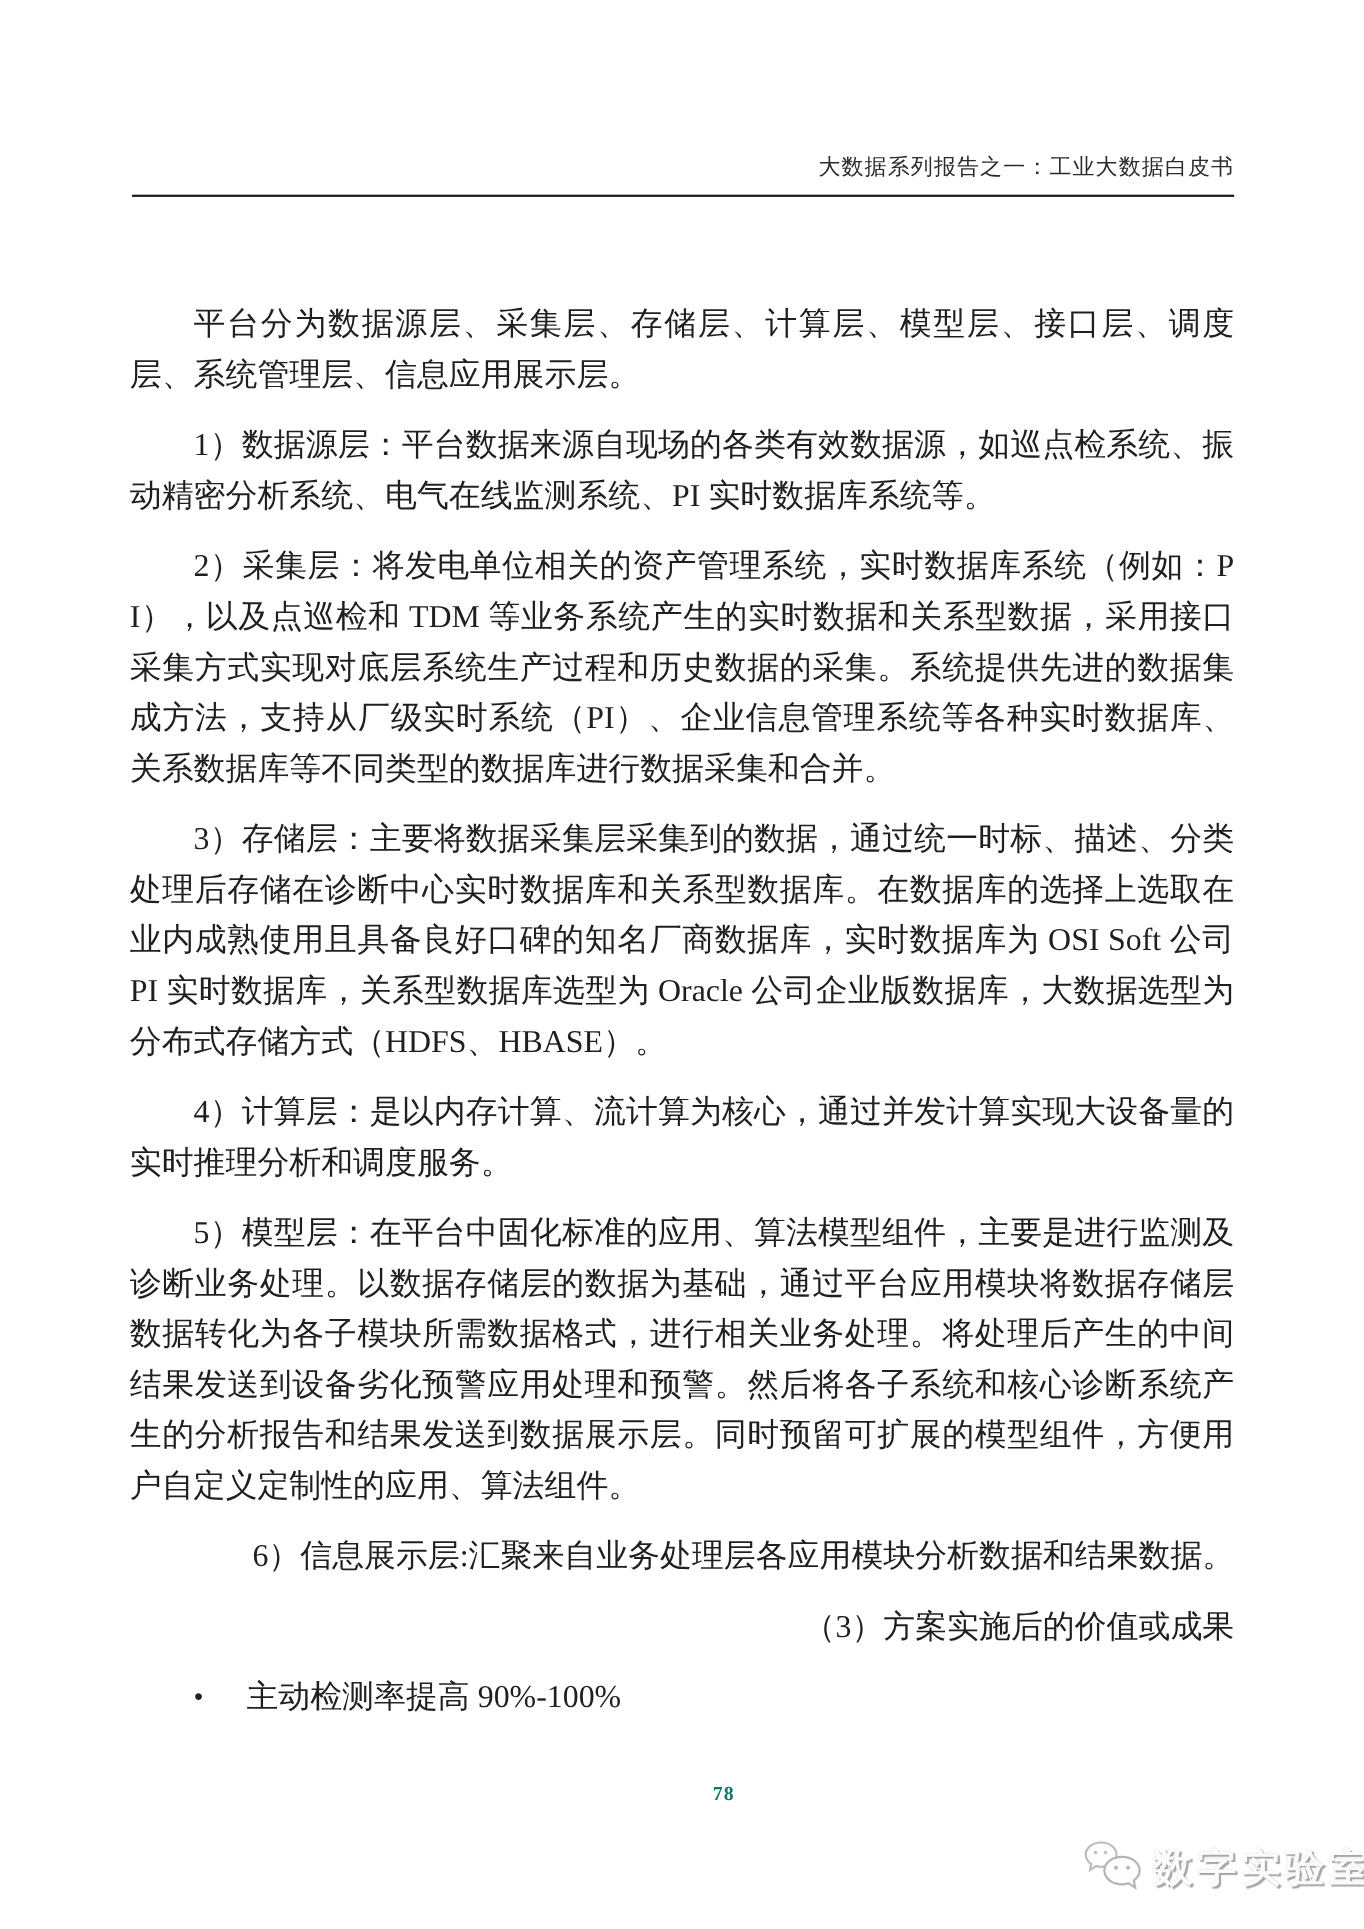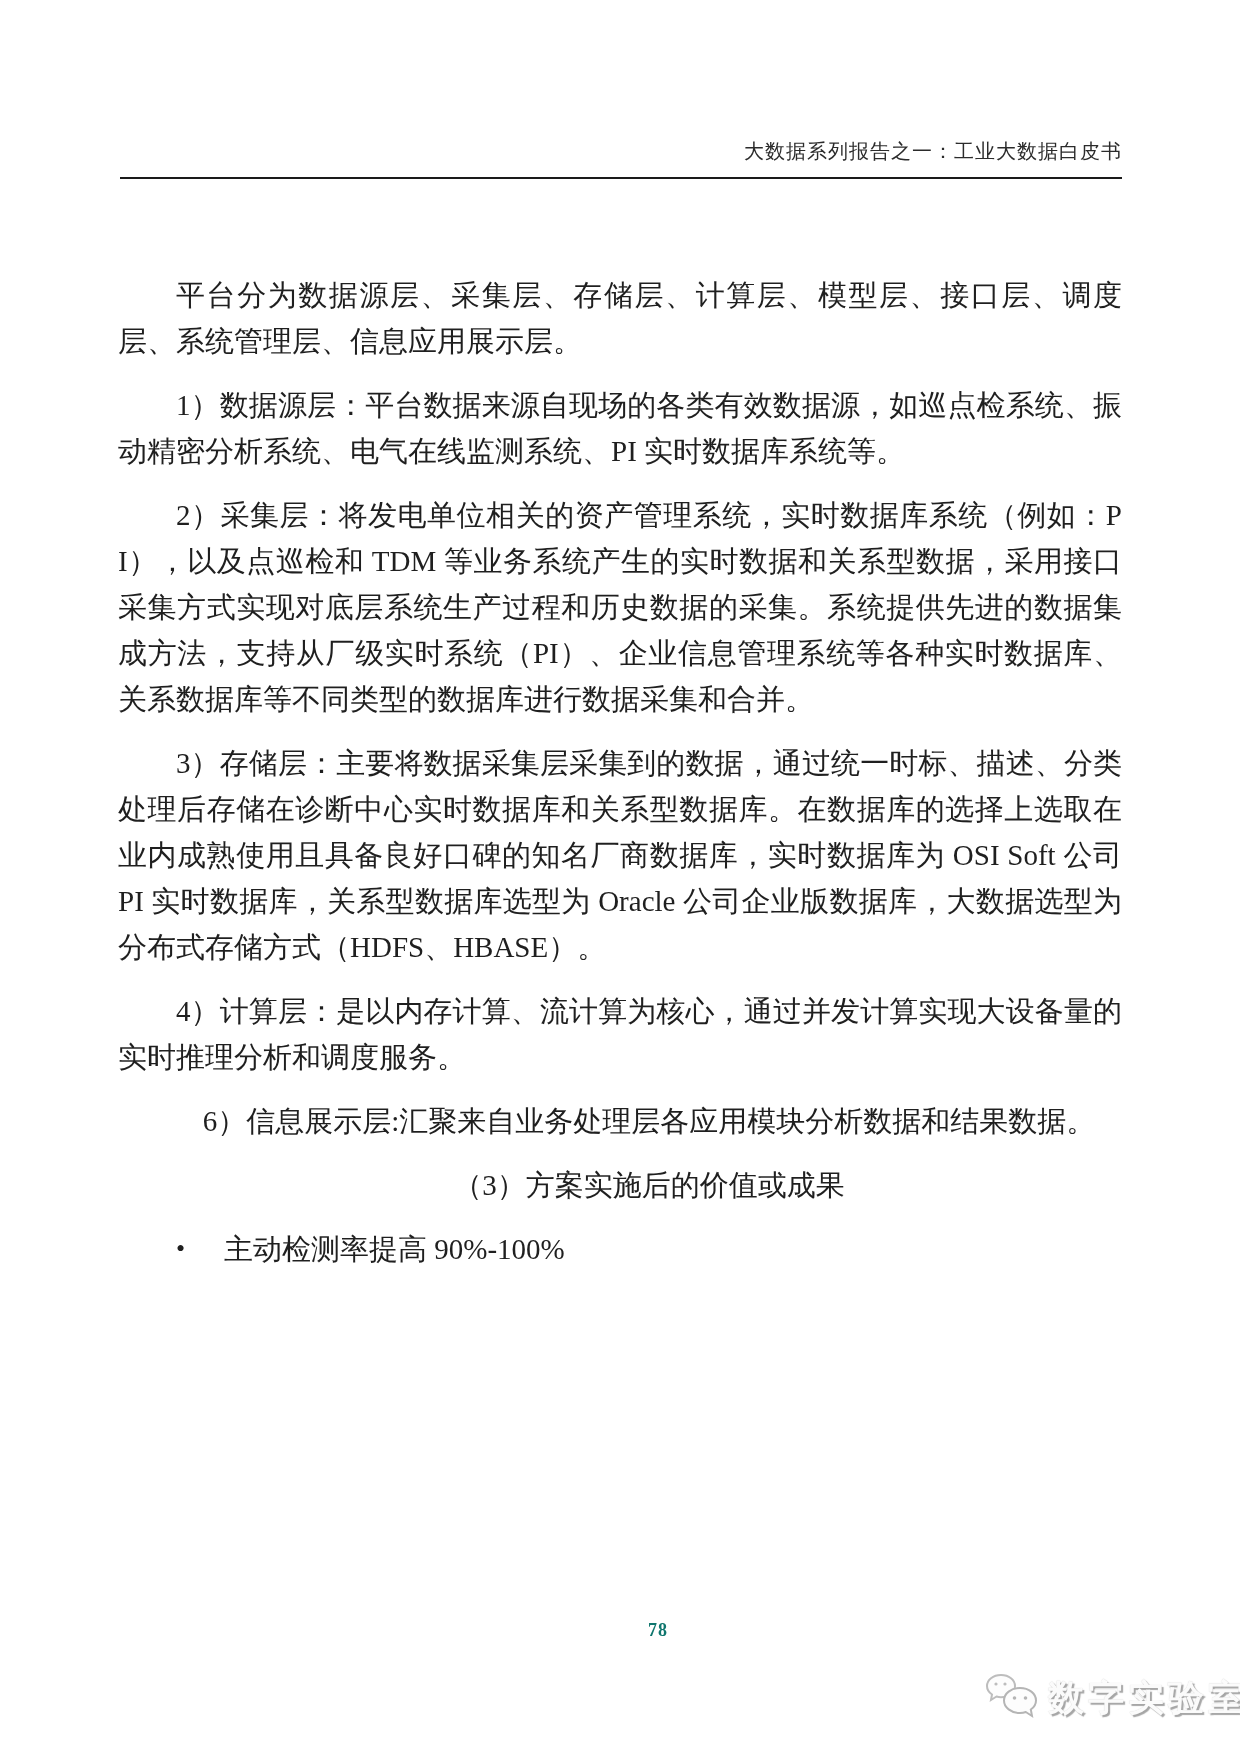--- a/index.html
+++ b/index.html
@@ -45,21 +45,21 @@
     margin: 0 0 18px 0;
     font-size: 29px;
     line-height: 46px;
     text-indent: 58px;
     text-align: justify;
     text-justify: inter-ideograph;
     color: #1f1f1f;
     word-break: break-all;
   }
   .content p.para.no-justify {
-    text-align: center;
+    text-align: right;
   }
   .content p.bullet {
     margin: 0;
     font-size: 29px;
     line-height: 46px;
     padding-left: 58px;
     text-align: left;
     color: #1f1f1f;
     display: flex;
   }
@@ -109,20 +109,21 @@
   <div class="doc-header">
     <span class="header-title">大数据系列报告之一：工业大数据白皮书</span>
   </div>
 
   <div class="content">
     <p class="para">平台分为数据源层、采集层、存储层、计算层、模型层、接口层、调度层、系统管理层、信息应用展示层。</p>
     <p class="para">1）数据源层：平台数据来源自现场的各类有效数据源，如巡点检系统、振动精密分析系统、电气在线监测系统、PI 实时数据库系统等。</p>
     <p class="para">2）采集层：将发电单位相关的资产管理系统，实时数据库系统（例如：PI），以及点巡检和 TDM 等业务系统产生的实时数据和关系型数据，采用接口采集方式实现对底层系统生产过程和历史数据的采集。系统提供先进的数据集成方法，支持从厂级实时系统（PI）、企业信息管理系统等各种实时数据库、关系数据库等不同类型的数据库进行数据采集和合并。</p>
     <p class="para">3）存储层：主要将数据采集层采集到的数据，通过统一时标、描述、分类处理后存储在诊断中心实时数据库和关系型数据库。在数据库的选择上选取在业内成熟使用且具备良好口碑的知名厂商数据库，实时数据库为 OSI Soft 公司 PI 实时数据库，关系型数据库选型为 Oracle 公司企业版数据库，大数据选型为分布式存储方式（HDFS、HBASE）。</p>
     <p class="para">4）计算层：是以内存计算、流计算为核心，通过并发计算实现大设备量的实时推理分析和调度服务。</p>
+    <p class="para">5）模型层：在平台中固化标准的应用、算法模型组件，主要是进行监测及诊断业务处理。以数据存储层的数据为基础，通过平台应用模块将数据存储层数据转化为各子模块所需数据格式，进行相关业务处理。将处理后产生的中间结果发送到设备劣化预警应用处理和预警。然后将各子系统和核心诊断系统产生的分析报告和结果发送到数据展示层。同时预留可扩展的模型组件，方便用户自定义定制性的应用、算法组件。</p>
     <p class="para no-justify">6）信息展示层:汇聚来自业务处理层各应用模块分析数据和结果数据。</p>
     <p class="para no-justify">（3）方案实施后的价值或成果</p>
     <p class="bullet">
       <span class="bullet-marker">•</span>
       <span class="bullet-text">主动检测率提高 90%-100%</span>
     </p>
   </div>
 
   <span class="page-number">78</span>
 

